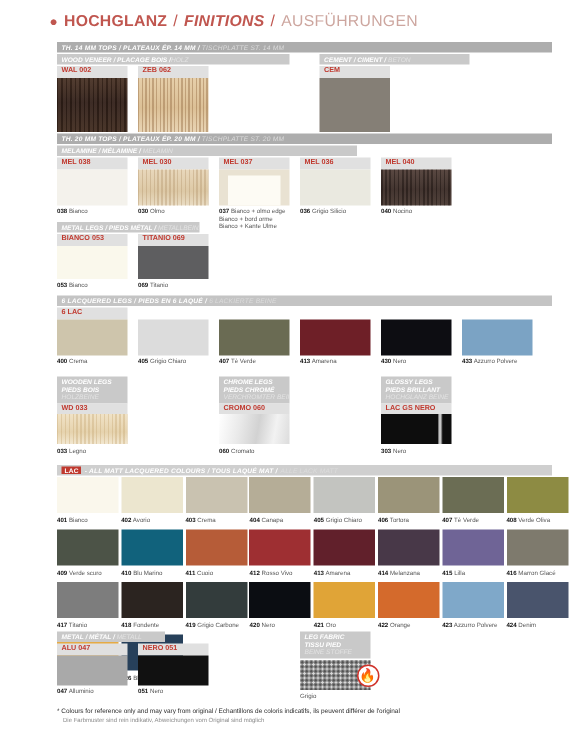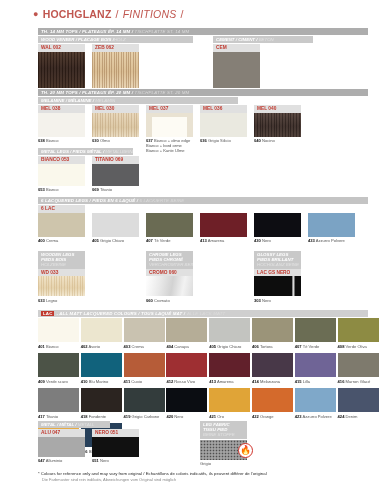--- a/index.html
+++ b/index.html
@@ -14,21 +14,21 @@
 
   
   .title-row {
     position: absolute; left: 33px; top: 8px;
     display: flex; align-items: center; gap: 4px;
     font-size: 10.5px; letter-spacing: .2px; white-space: nowrap;
   }
   .title-bullet { color: #c0564f; font-size: 9px; line-height: 1; }
   .t-a { color: #c0564f; font-weight: 600; }
   .t-sep { color: #c0564f; font-weight: 400; }
-  .t-b { color: #c0564f; font-weight: 400; font-style: italic; }
+  .t-b { color: #c0564f; font-weight: 700; font-style: italic; }
   .t-c { color: #cda69f; font-weight: 400; }
 
   
   .band {
     background: #adadad; color: #ffffff;
     font-size: 4.4px; letter-spacing: .15px;
     padding: 1px 3px; height: 7px; line-height: 5px;
     font-style: italic; font-weight: 700;
     white-space: nowrap; overflow: hidden;
   }
@@ -127,20 +127,21 @@
 <body>
 
 <div class="page">
 
   <div class="title-row">
     <span class="title-bullet">●</span>
     <span class="t-a">HOCHGLANZ</span>
     <span class="t-sep">/</span>
     <span class="t-b">FINITIONS</span>
     <span class="t-sep">/</span>
+    <span class="t-c">AUSFÜHRUNGEN</span>
   </div>
 
   <div class="sect" style="left:38px; top:28px; width:330px;">
     <div class="band">
       <span>TH. 14 MM TOPS / PLATEAUX ÉP. 14 MM /</span>
       <span class="lt">TISCHPLATTE ST. 14 MM</span>
     </div>
     <div style="position:relative; height:7px; margin-top:1px;">
       <div class="subband" style="position:absolute; left:0; width:155px;">
         <span>WOOD VENEER / PLACAGE BOIS /</span><span class="lt">HOLZ</span>

